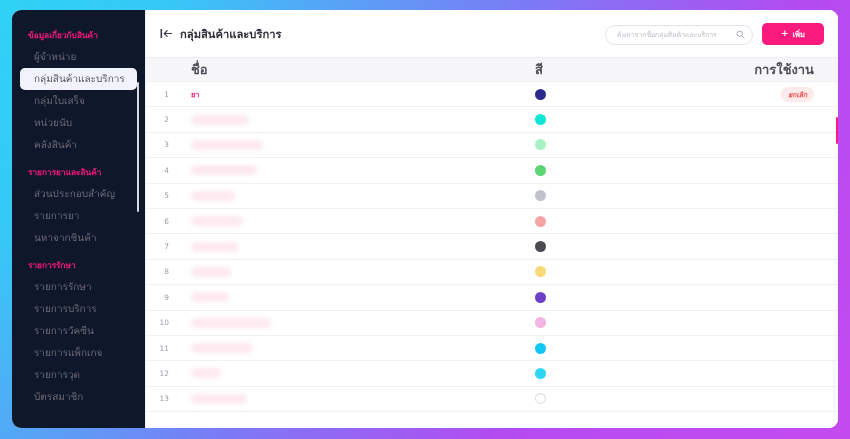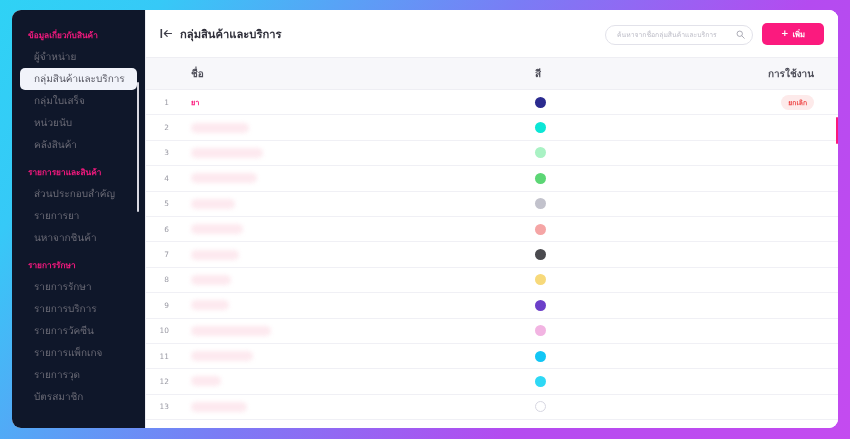--- a/index.html
+++ b/index.html
@@ -66,23 +66,23 @@
     height:22px;min-width:62px;background:#fb1a7e;border-radius:5px;color:#fff;
     display:flex;align-items:center;justify-content:center;gap:4px;
     font-size:7.6px;font-weight:bold;padding:0 11px;cursor:pointer;border:0;
     font-family:"DejaVu Sans","Liberation Sans",sans-serif;
   }
   .add-plus{font-size:9px;line-height:1;font-weight:bold;}
 
   
   .table-wrap{flex:1;min-height:0;overflow:hidden;position:relative;}
   .thead{
-    display:flex;align-items:center;height:33px;background:#f7f7fa;
+    display:flex;align-items:center;height:25px;background:#f7f7fa;
     border-top:1px solid #eeeef3;border-bottom:1px solid #eeeef3;
-    font-size:10px;font-weight:bold;color:#4e4e59;box-sizing:border-box;
+    font-size:13px;font-weight:bold;color:#4e4e59;box-sizing:border-box;
   }
   .row{
     display:flex;align-items:center;height:25.4px;
     border-bottom:1px solid #f0f0f5;box-sizing:border-box;font-size:7.4px;color:#8a8a96;
   }
   .c-idx{width:32px;flex:0 0 32px;text-align:right;padding-right:9px;box-sizing:border-box;color:#9a9aa4;}
   .c-name{flex:1;min-width:0;padding-left:13px;box-sizing:border-box;}
   .c-color{width:175px;flex:0 0 175px;padding-left:22px;box-sizing:border-box;}
   .c-act{width:150px;flex:0 0 150px;text-align:right;padding-right:24px;box-sizing:border-box;}
   .thead .c-name{padding-left:13px;}
@@ -91,21 +91,21 @@
   .dot{width:11px;height:11px;border-radius:50%;display:block;}
   .dot.empty{background:#fff;border:1px solid #d7d7e2;box-sizing:border-box;}
 
   .name-text{color:#fb1a7e;font-weight:bold;font-size:7.4px;}
   .redact{
     display:block;height:10px;border-radius:6px;
     background:#fde8ee;filter:blur(2.1px);opacity:.95;
   }
   .act-pill{
     display:inline-block;background:#fdeaea;color:#ef4b4b;border-radius:8px;
-    font-size:6.8px;font-weight:bold;padding:2px 7px;cursor:pointer;
+    font-size:6.8px;font-weight:bold;padding:2px 7px;cursor:pointer;font-style:italic;
   }
 
   
   .rail-left{
     position:absolute;left:125px;top:72px;width:2px;height:130px;background:#d9d9e2;border-radius:2px;
   }
   .rail-right{
     position:absolute;right:0;top:60px;width:2.5px;height:27px;background:#fb1a7e;border-radius:2px;
   }
 </style>

